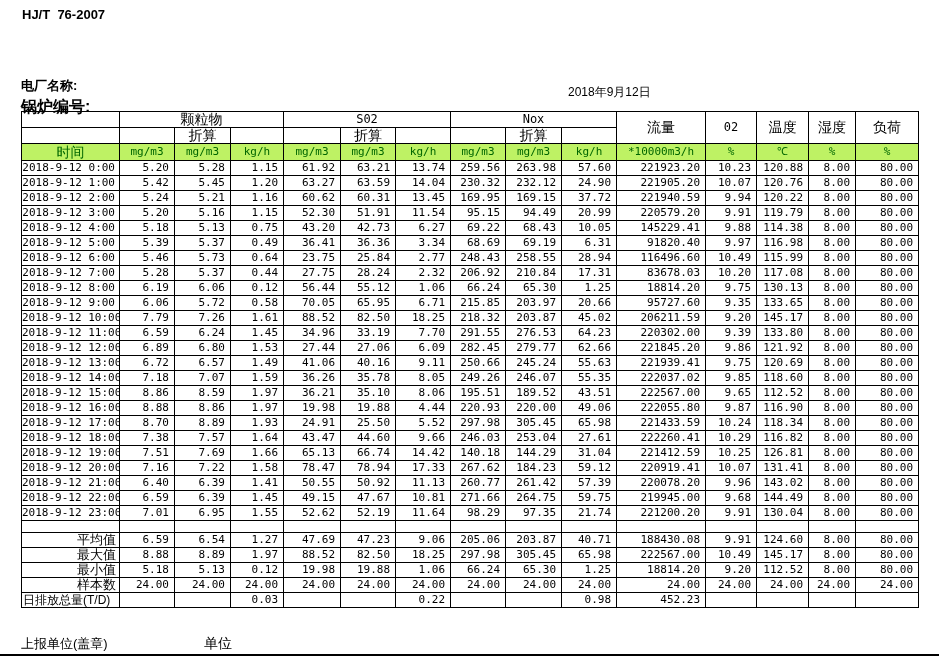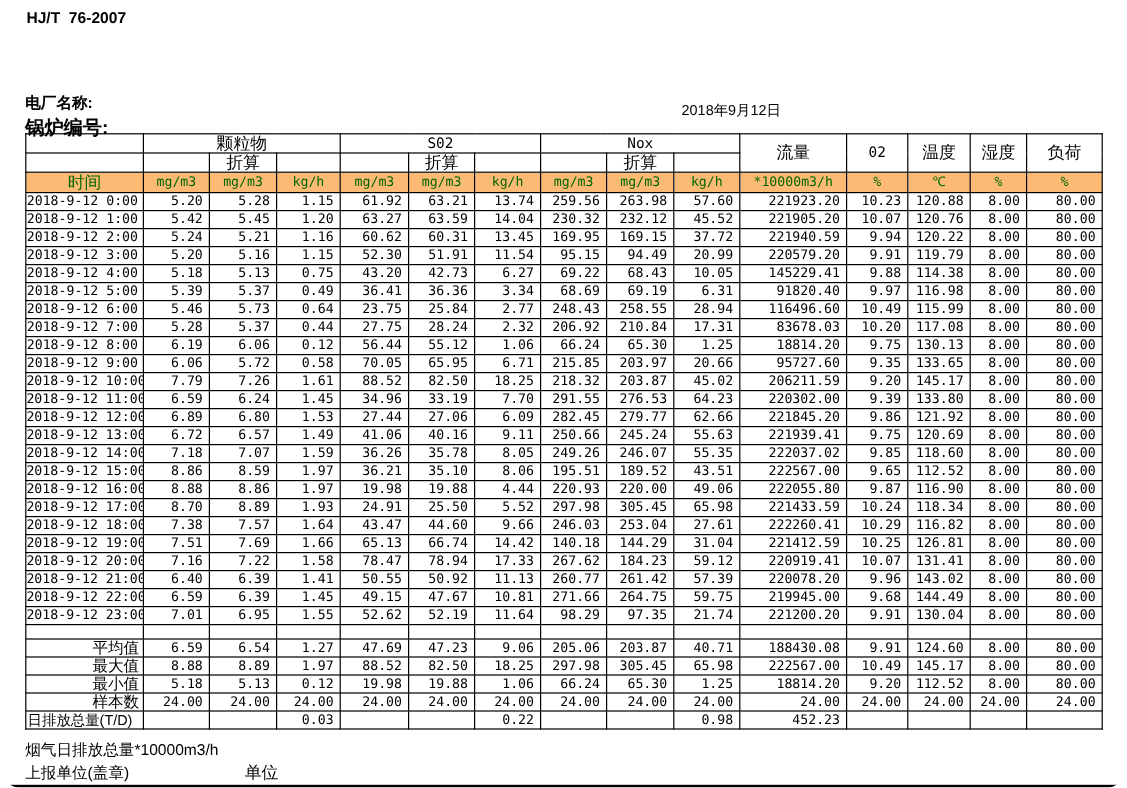--- a/index.html
+++ b/index.html
@@ -1,34 +1,34 @@
 <!DOCTYPE html>
 <html><head>
 <meta charset="utf-8">
 <style>
   html,body { margin:0; padding:0; }
   body { width:939px; height:657px; background:#ffffff; color:#000;
          font-family:"Liberation Sans", sans-serif; }
-  .page { position:relative; width:939px; height:657px; background:#fff; overflow:hidden;border-radius:19px; }
+  .page { position:relative; width:939px; height:657px; background:#fff; overflow:hidden; }
 
   .std   { position:absolute; left:22px;  top:7px;  font-size:13px; font-weight:bold; white-space:pre; }
   .title { position:absolute; left:207px; top:30px; font-size:17px; font-weight:bold; letter-spacing:0.5px; }
   .plant { position:absolute; left:21px;  top:77px; font-size:13px; font-weight:bold; }
   .boiler{ position:absolute; left:21px;  top:97px; font-size:16px; font-weight:bold; }
   .date  { position:absolute; left:568px; top:84px; font-size:12px; }
 
   table.rpt { position:absolute; left:21px; top:111px; width:897px;
               border-collapse:collapse; table-layout:fixed; }
   .rpt th, .rpt td { border:1px solid #000; padding:0; margin:0;
                      overflow:hidden; white-space:nowrap; }
   .rpt thead th { font-weight:normal; text-align:center; vertical-align:middle; }
   .rpt .gh-row th  { height:15px; font-size:14px; line-height:15px; }
   .rpt .gh-row th.en { font-size:12px; font-family:"DejaVu Sans Mono", monospace; }
   .rpt .sub th { height:15px; font-size:14px; line-height:15px;margin-top:28px; }
-  .rpt .units th { height:16px; background:#fdba74; color:#006600;
+  .rpt .units th { height:16px; background:#bef264; color:#006600;
                    font-size:11px; line-height:16px;
                    font-family:"DejaVu Sans Mono", monospace; }
   .rpt .units th.cn { font-size:14px; font-family:"Liberation Sans", sans-serif; }
   .rpt tbody td { height:14px; line-height:14px; font-size:11px;
                   font-family:"DejaVu Sans Mono", monospace;
                   text-align:right; padding-right:5px; }
   .rpt tbody td.time { padding-right:4px; }
   .rpt tbody tr.spacer td { height:11px; }
   .rpt tbody td.lab { font-family:"Liberation Sans", sans-serif; font-size:13px;
                       text-align:right; padding-right:3px; }
@@ -131,21 +131,21 @@
         <tr>
           <td class="time">2018-9-12 1:00</td>
           <td>5.42</td>
           <td>5.45</td>
           <td>1.20</td>
           <td>63.27</td>
           <td>63.59</td>
           <td>14.04</td>
           <td>230.32</td>
           <td>232.12</td>
-          <td>45.52</td>
+          <td>24.90</td>
           <td>221905.20</td>
           <td>10.07</td>
           <td>120.76</td>
           <td>8.00</td>
           <td>80.00</td>
         </tr>
         <tr>
           <td class="time">2018-9-12 2:00</td>
           <td>5.24</td>
           <td>5.21</td>
@@ -617,17 +617,16 @@
           <td>0.98</td>
           <td>452.23</td>
           <td></td>
           <td></td>
           <td></td>
           <td></td>
         </tr>
       </tbody>
   </table>
 
-  <div class="flue">烟气日排放总量*10000m3/h</div>
   <div class="repu">上报单位(盖章)</div>
   <div class="unitl">单位</div>
   <div class="bline"></div>
 </div>
 
 </body></html>

